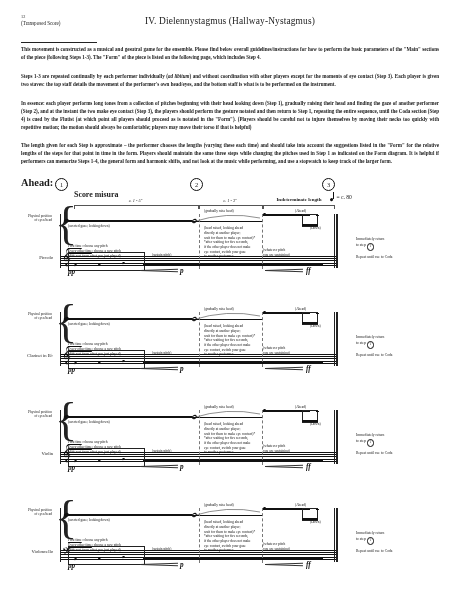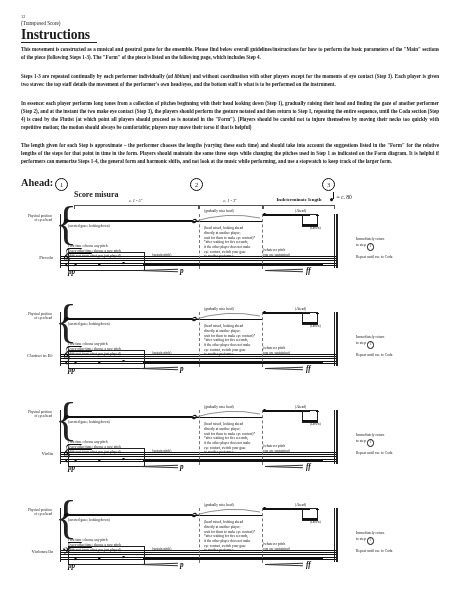--- a/index.html
+++ b/index.html
@@ -91,21 +91,21 @@
   .retcirc{display:inline-block;width:5.6px;height:5.6px;border:.5px solid #111;
     border-radius:50%;font-size:3.3px;text-align:center;line-height:5.4px;vertical-align:-1px;}
 </style>
 </head>
 <body>
 
 <div class="page">
 
   <div class="pgnum">12</div>
   <div class="transposed">(Transposed Score)</div>
-  <div class="instr-head">Instructions</div>
+  <div class="movement-title">IV. Dielennystagmus (Hallway-Nystagmus)</div>
   <div class="instr-head-rule"></div>
 
   <div class="para" style="top:45px;">This movement is constructed as a musical and gesutral game for the ensemble. Please find below overall guidelines/instructions for how to perform the basic parameters of the "Main" sections of the piece (following Steps 1-3). The "Form" of the piece is listed on the following page, which includes Step 4.</div>
   <div class="para" style="top:72px;">Steps 1-3 are repeated continually by each performer individually (<i>ad libitum</i>) and without coordination with other players except for the moments of eye contact (Step 3). Each player is given two staves: the top staff details the movement of the performer's own head/eyes, and the bottom staff is what is to be performed on the instrument.</div>
   <div class="para" style="top:99px;">In essence: each player performs long tones from a collection of pitches beginning with their head looking down (Step 1), gradually raising their head and finding the gaze of another performer (Step 2), and at the instant the two make eye contact (Step 3), the players should perform the gesture notated and then return to Step 1, repeating the entire sequence, until the Coda section (Step 4) is cued by the Flutist (at which point all players should proceed as is notated in the "Form"). (Players should be careful not to injure themselves by moving their necks too quickly with repetitive motion; the motion should always be comfortable; players may move their torso if that is helpful)</div>
   <div class="para" style="top:141px;">The length given for each Step is approximate – the performer chooses the lengths (varying these each time) and should take into account the suggestions listed in the "Form" for the relative lengths of the steps for that point in time in the form. Players should maintain the same three steps while changing the pitches used in Step 1 as indicated on the Form diagram. It is helpful if performers can memorize Steps 1-4, the general form and harmonic shifts, and not look at the music while performing, and use a stopwatch to keep track of the larger form.</div>
 
   <div class="steps-label">Ahead:</div>
   <div class="stepcirc" style="left:55px;top:178px;">1</div>
   <div class="stepcirc" style="left:190px;top:178px;">2</div>

